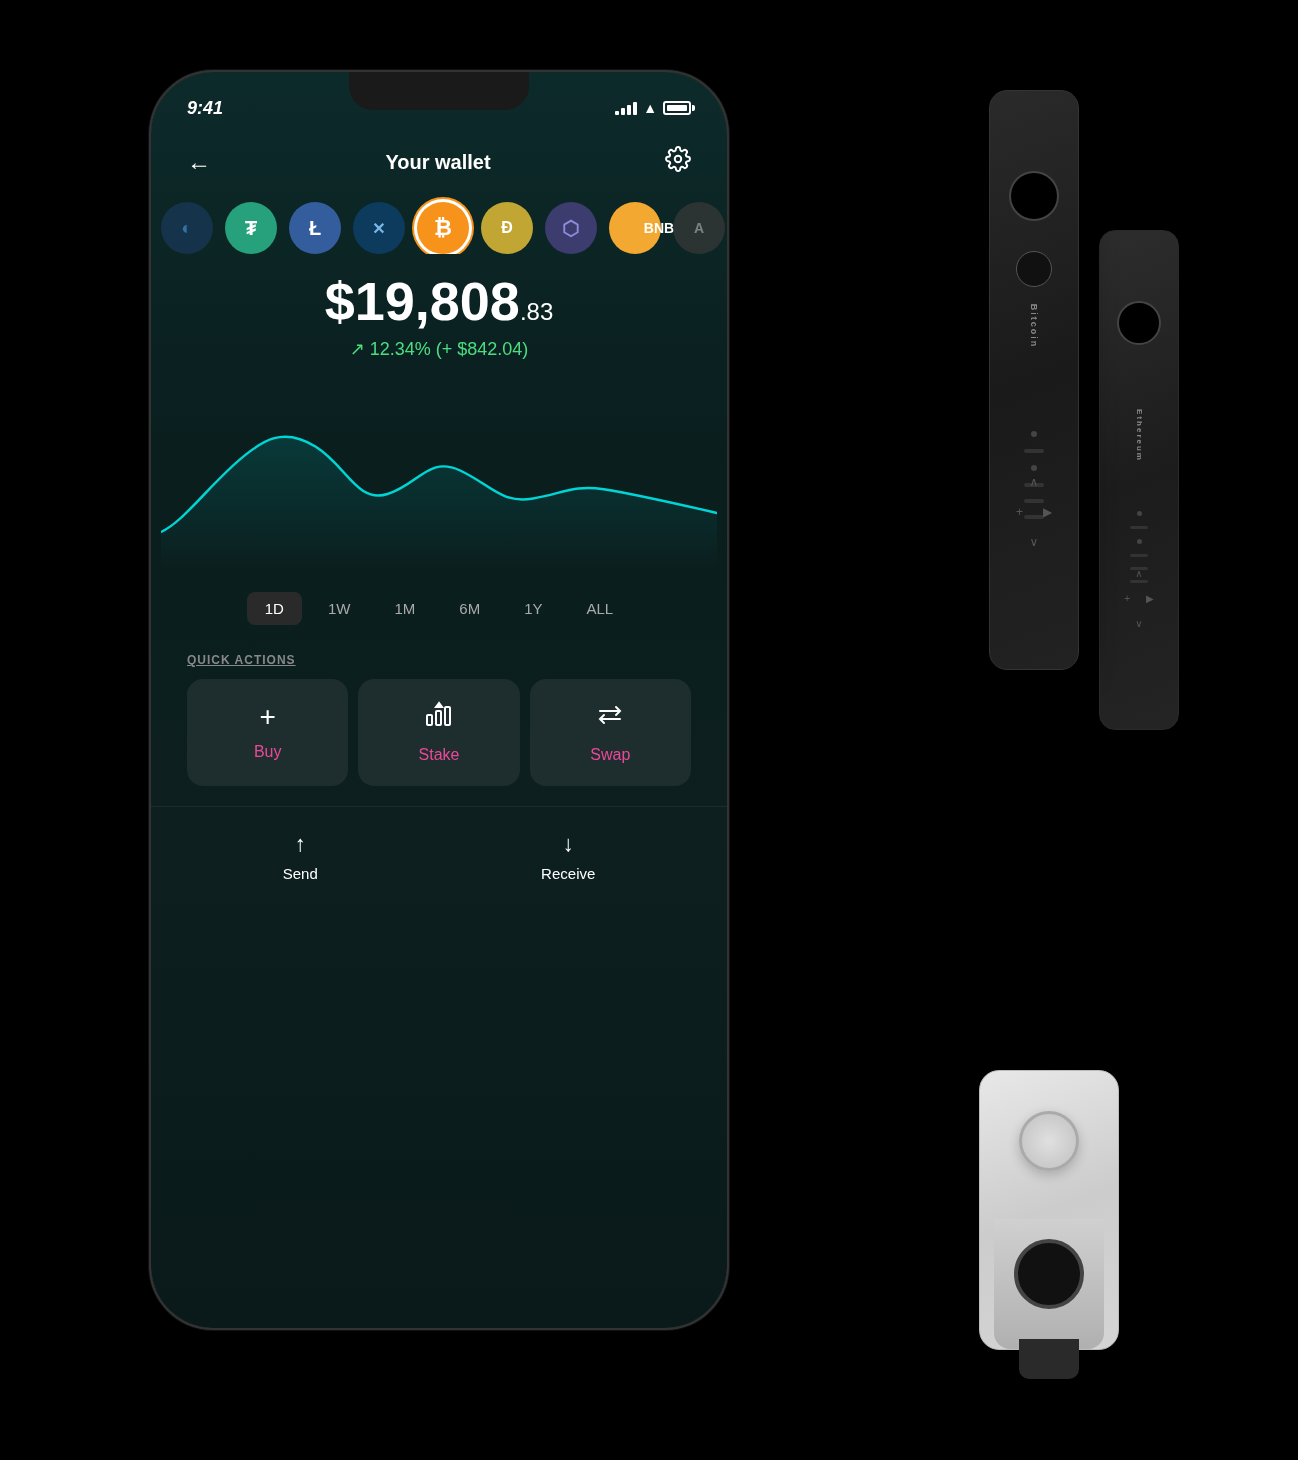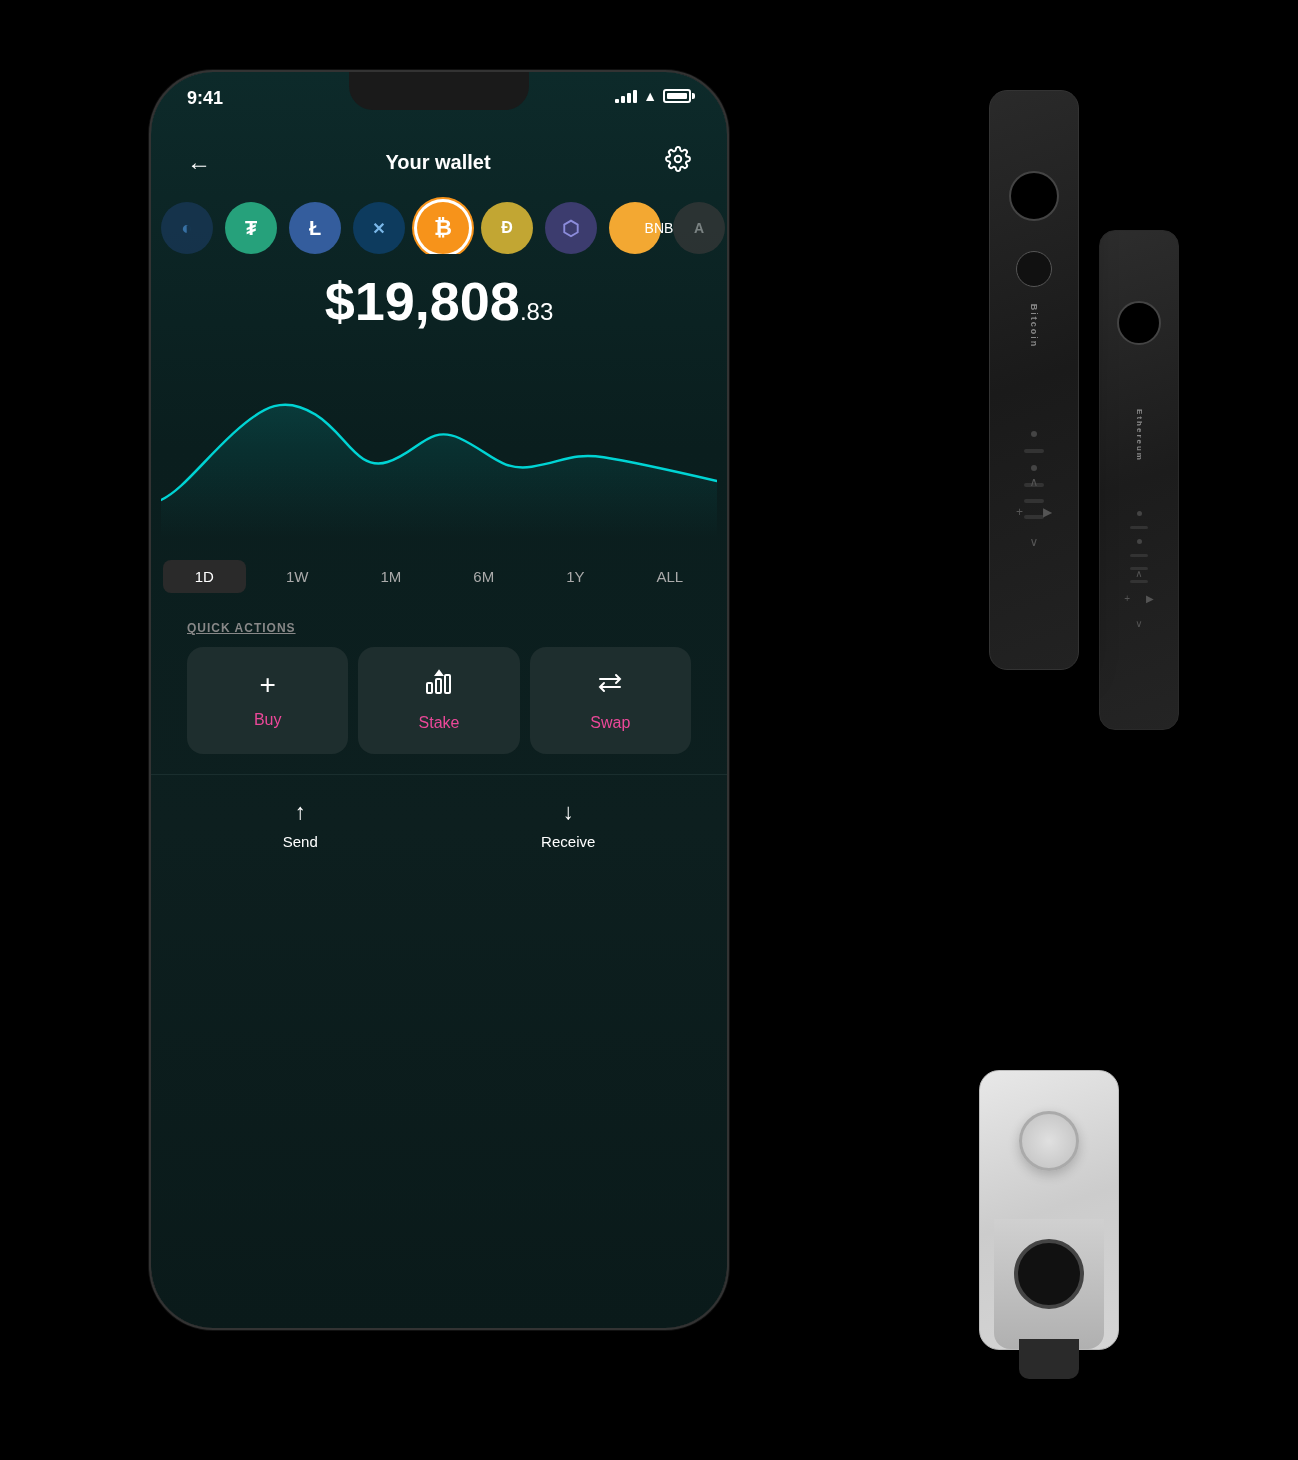--- a/index.html
+++ b/index.html
@@ -56,23 +56,24 @@
       bottom: 0;
       background: linear-gradient(180deg, #0d2a2a 0%, #0a1e1e 30%, #0d1f1f 60%, #0a1a1a 100%);
       border-radius: 62px;
       overflow: hidden;
     }
 
     
     .status-bar {
       display: flex;
       justify-content: space-between;
-      align-items: flex-start;
+      align-items: center;
       padding: 16px 36px 0 36px;
       height: 56px;
+      font-style: italic;
     }
 
     .status-time {
       color: #fff;
       font-size: 18px;
       font-weight: 600;
     }
 
     .status-icons {
       display: flex;
@@ -222,21 +223,21 @@
 
     
     .time-filters {
       display: flex;
       justify-content: center;
       gap: 8px;
       padding: 12px 20px;
     }
 
     .time-btn {
-      padding: 8px 32px;
+      padding: 8px 18px;
       border-radius: 8px;
       color: #aaa;
       font-size: 15px;
       font-weight: 500;
       cursor: pointer;
       background: transparent;
       border: none;
     }
 
     .time-btn.active {
@@ -509,31 +510,32 @@
         <div class="crypto-coin" style="background:#f7931a; box-shadow: 0 0 0 3px #fff, 0 0 0 5px #f7931a;">
           <span style="color:#fff; font-size:22px; font-weight:900;">₿</span>
         </div>
         <div class="crypto-coin" style="background:#c2a633;">
           <span style="color:#fff; font-size:16px; font-weight:700;">Ð</span>
         </div>
         <div class="crypto-coin" style="background:#3c3c6e;">
           <span style="color:#8c8cdb; font-size:20px;">⬡</span>
         </div>
         <div class="crypto-coin" style="background:#f3a832;">
-          <span style="color:#fff; font-size:14px; font-weight:400;margin-left:48px;">BNB</span>
+          <span style="color:#fff; font-size:14px; font-weight:700;margin-left:48px;">BNB</span>
         </div>
         <div class="crypto-coin" style="background:#3a3a3a; opacity:0.7;">
           <span style="color:#aaa; font-size:14px; font-weight:700;">A</span>
         </div>
       </div>
 
       <div class="balance-section">
         <div class="balance-fiat">
           <span>$19,808</span><span class="cents">.83</span>
         </div>
+        <div class="balance-change">↗ 12.34% (+ $842.04)</div>
       </div>
 
       <div class="chart-container">
         <svg class="chart-svg" viewBox="0 0 540 200" preserveAspectRatio="none">
           <defs>
             <linearGradient id="chartGrad" x1="0" y1="0" x2="0" y2="1">
               <stop offset="0%" stop-color="#00d4d4" stop-opacity="0.5"></stop>
               <stop offset="100%" stop-color="#00d4d4" stop-opacity="0"></stop>
             </linearGradient>
           </defs>

